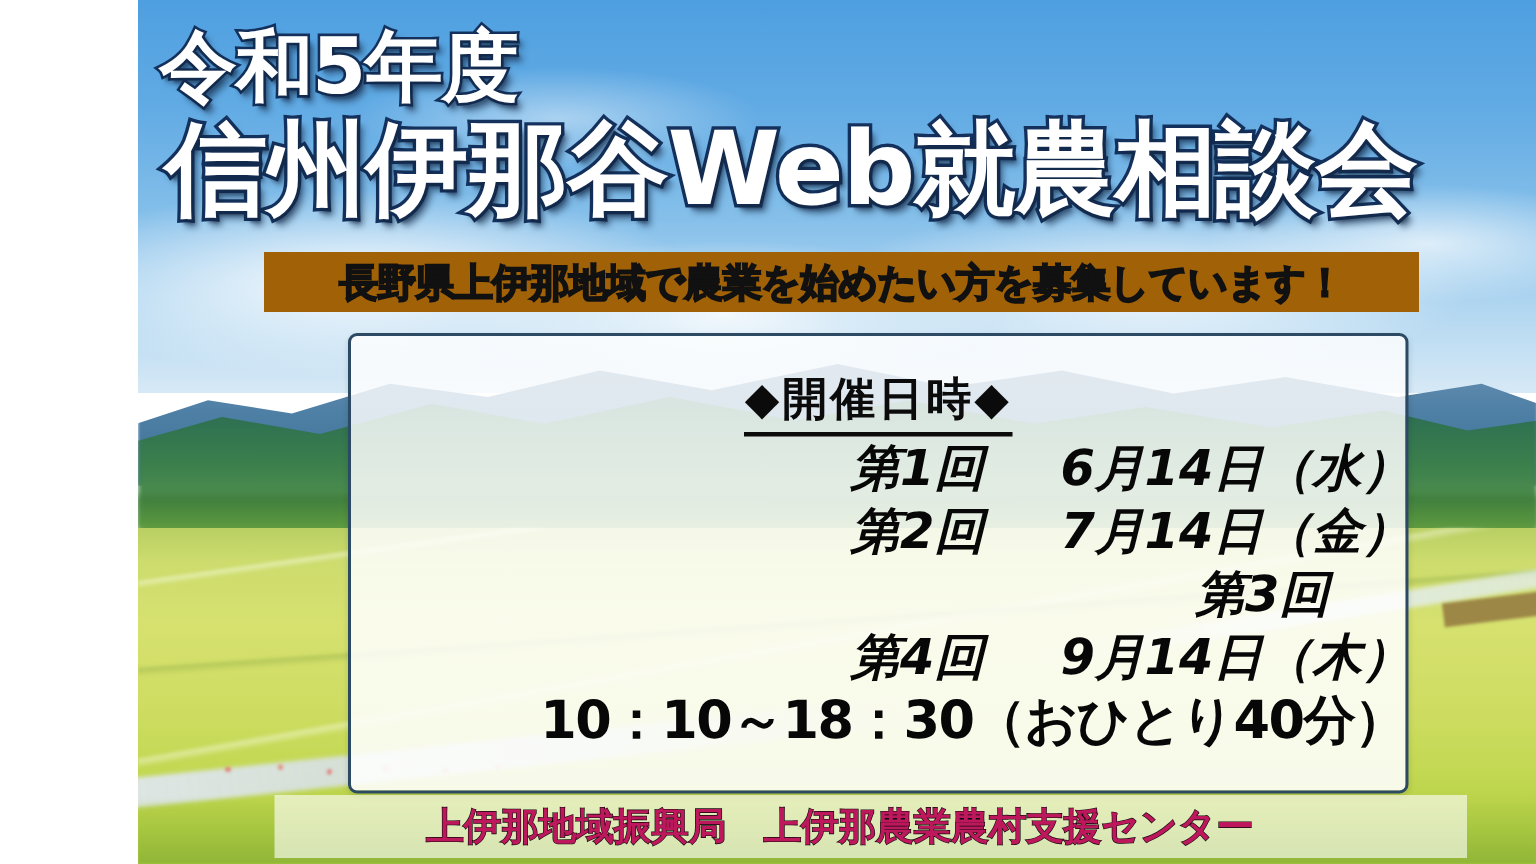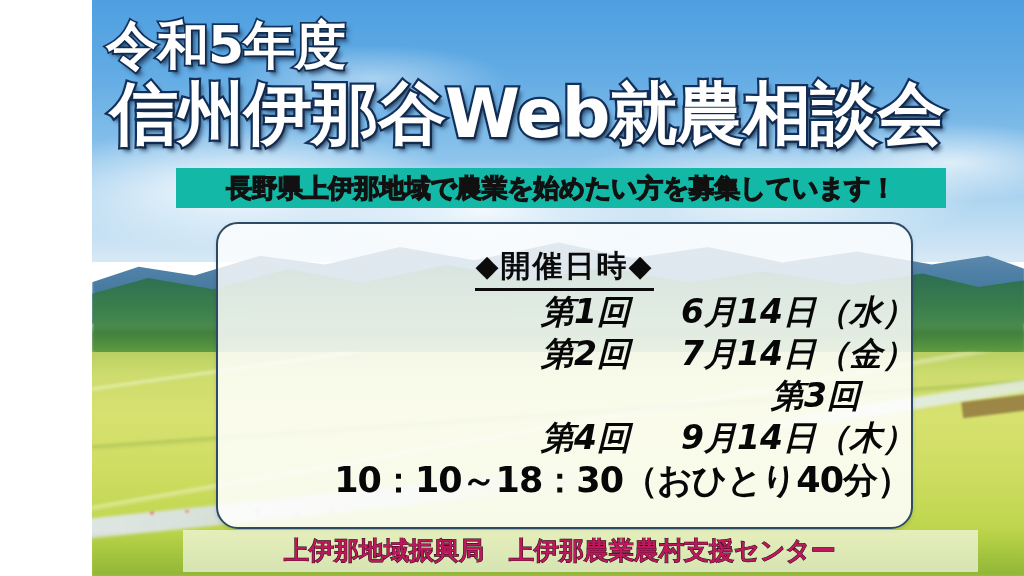--- a/index.html
+++ b/index.html
@@ -192,51 +192,52 @@
     -webkit-text-stroke: 4.5px #13315c;
   }
 
   
   .banner {
     position: absolute;
     left: 128px;
     top: 168px;
     width: 770px;
     height: 40px;
-    background: #14b8a6;
+    background: #a16207;
     display: flex;
     align-items: center;
     justify-content: center;
   }
   .banner-text {
     color: #111111;
     font-size: 26px;
     font-weight: 700;
     letter-spacing: -0.5px;
     white-space: nowrap;
     -webkit-text-stroke: 1.2px #111111;
     paint-order: stroke fill;
   }
 
   
   .card {
     position: absolute;
-    left: 168px;
+    left: 184px;
     top: 222px;
     width: 693px;
     height: 303px;
     border: 2px solid #2c4a63;
-    border-radius: 22px;
+    border-radius: 6px;
     background: linear-gradient(180deg,
         rgba(255,255,255,0.80) 0%,
         rgba(255,255,255,0.84) 28%,
         rgba(255,255,255,0.86) 60%,
         rgba(255,255,255,0.88) 100%);
     box-shadow: 0 2px 4px rgba(0,0,0,0.12);
     overflow: hidden;
+    padding-left: 10px;
   }
 
   .card-heading {
     position: absolute;
     left: 0; right: 0;
     top: 22px;
     text-align: center;
   }
   .card-heading .htext {
     display: inline-block;

